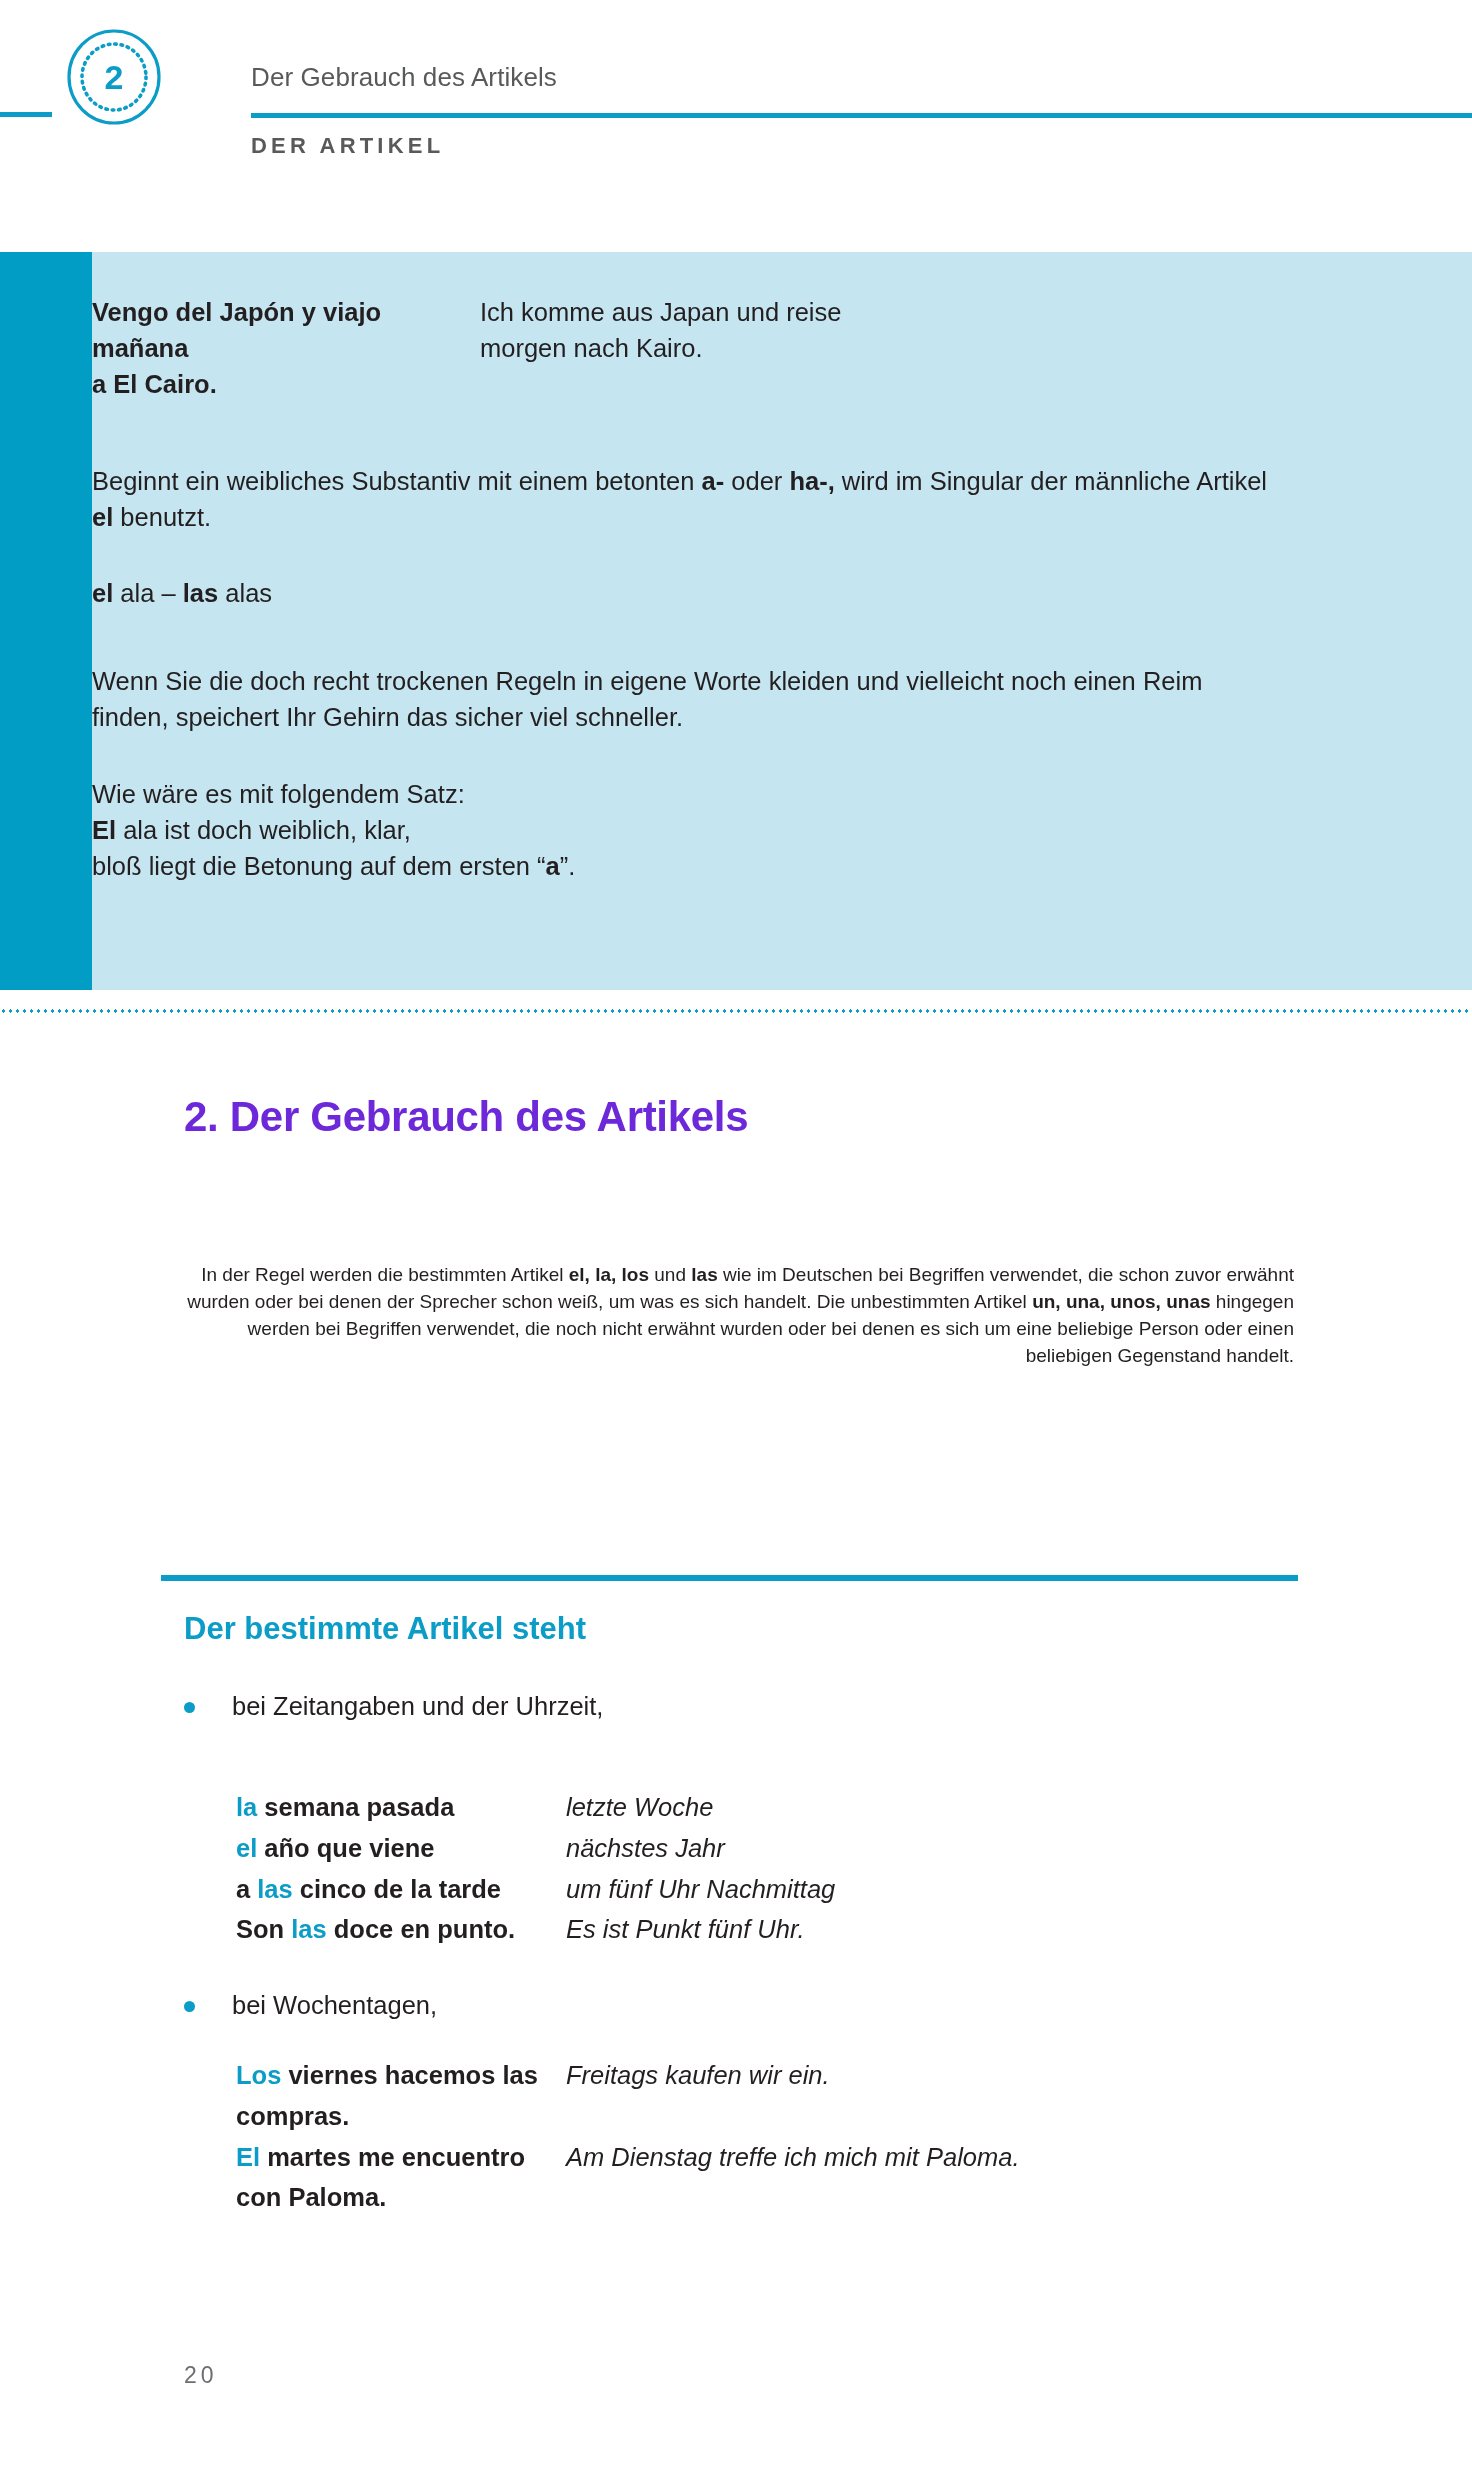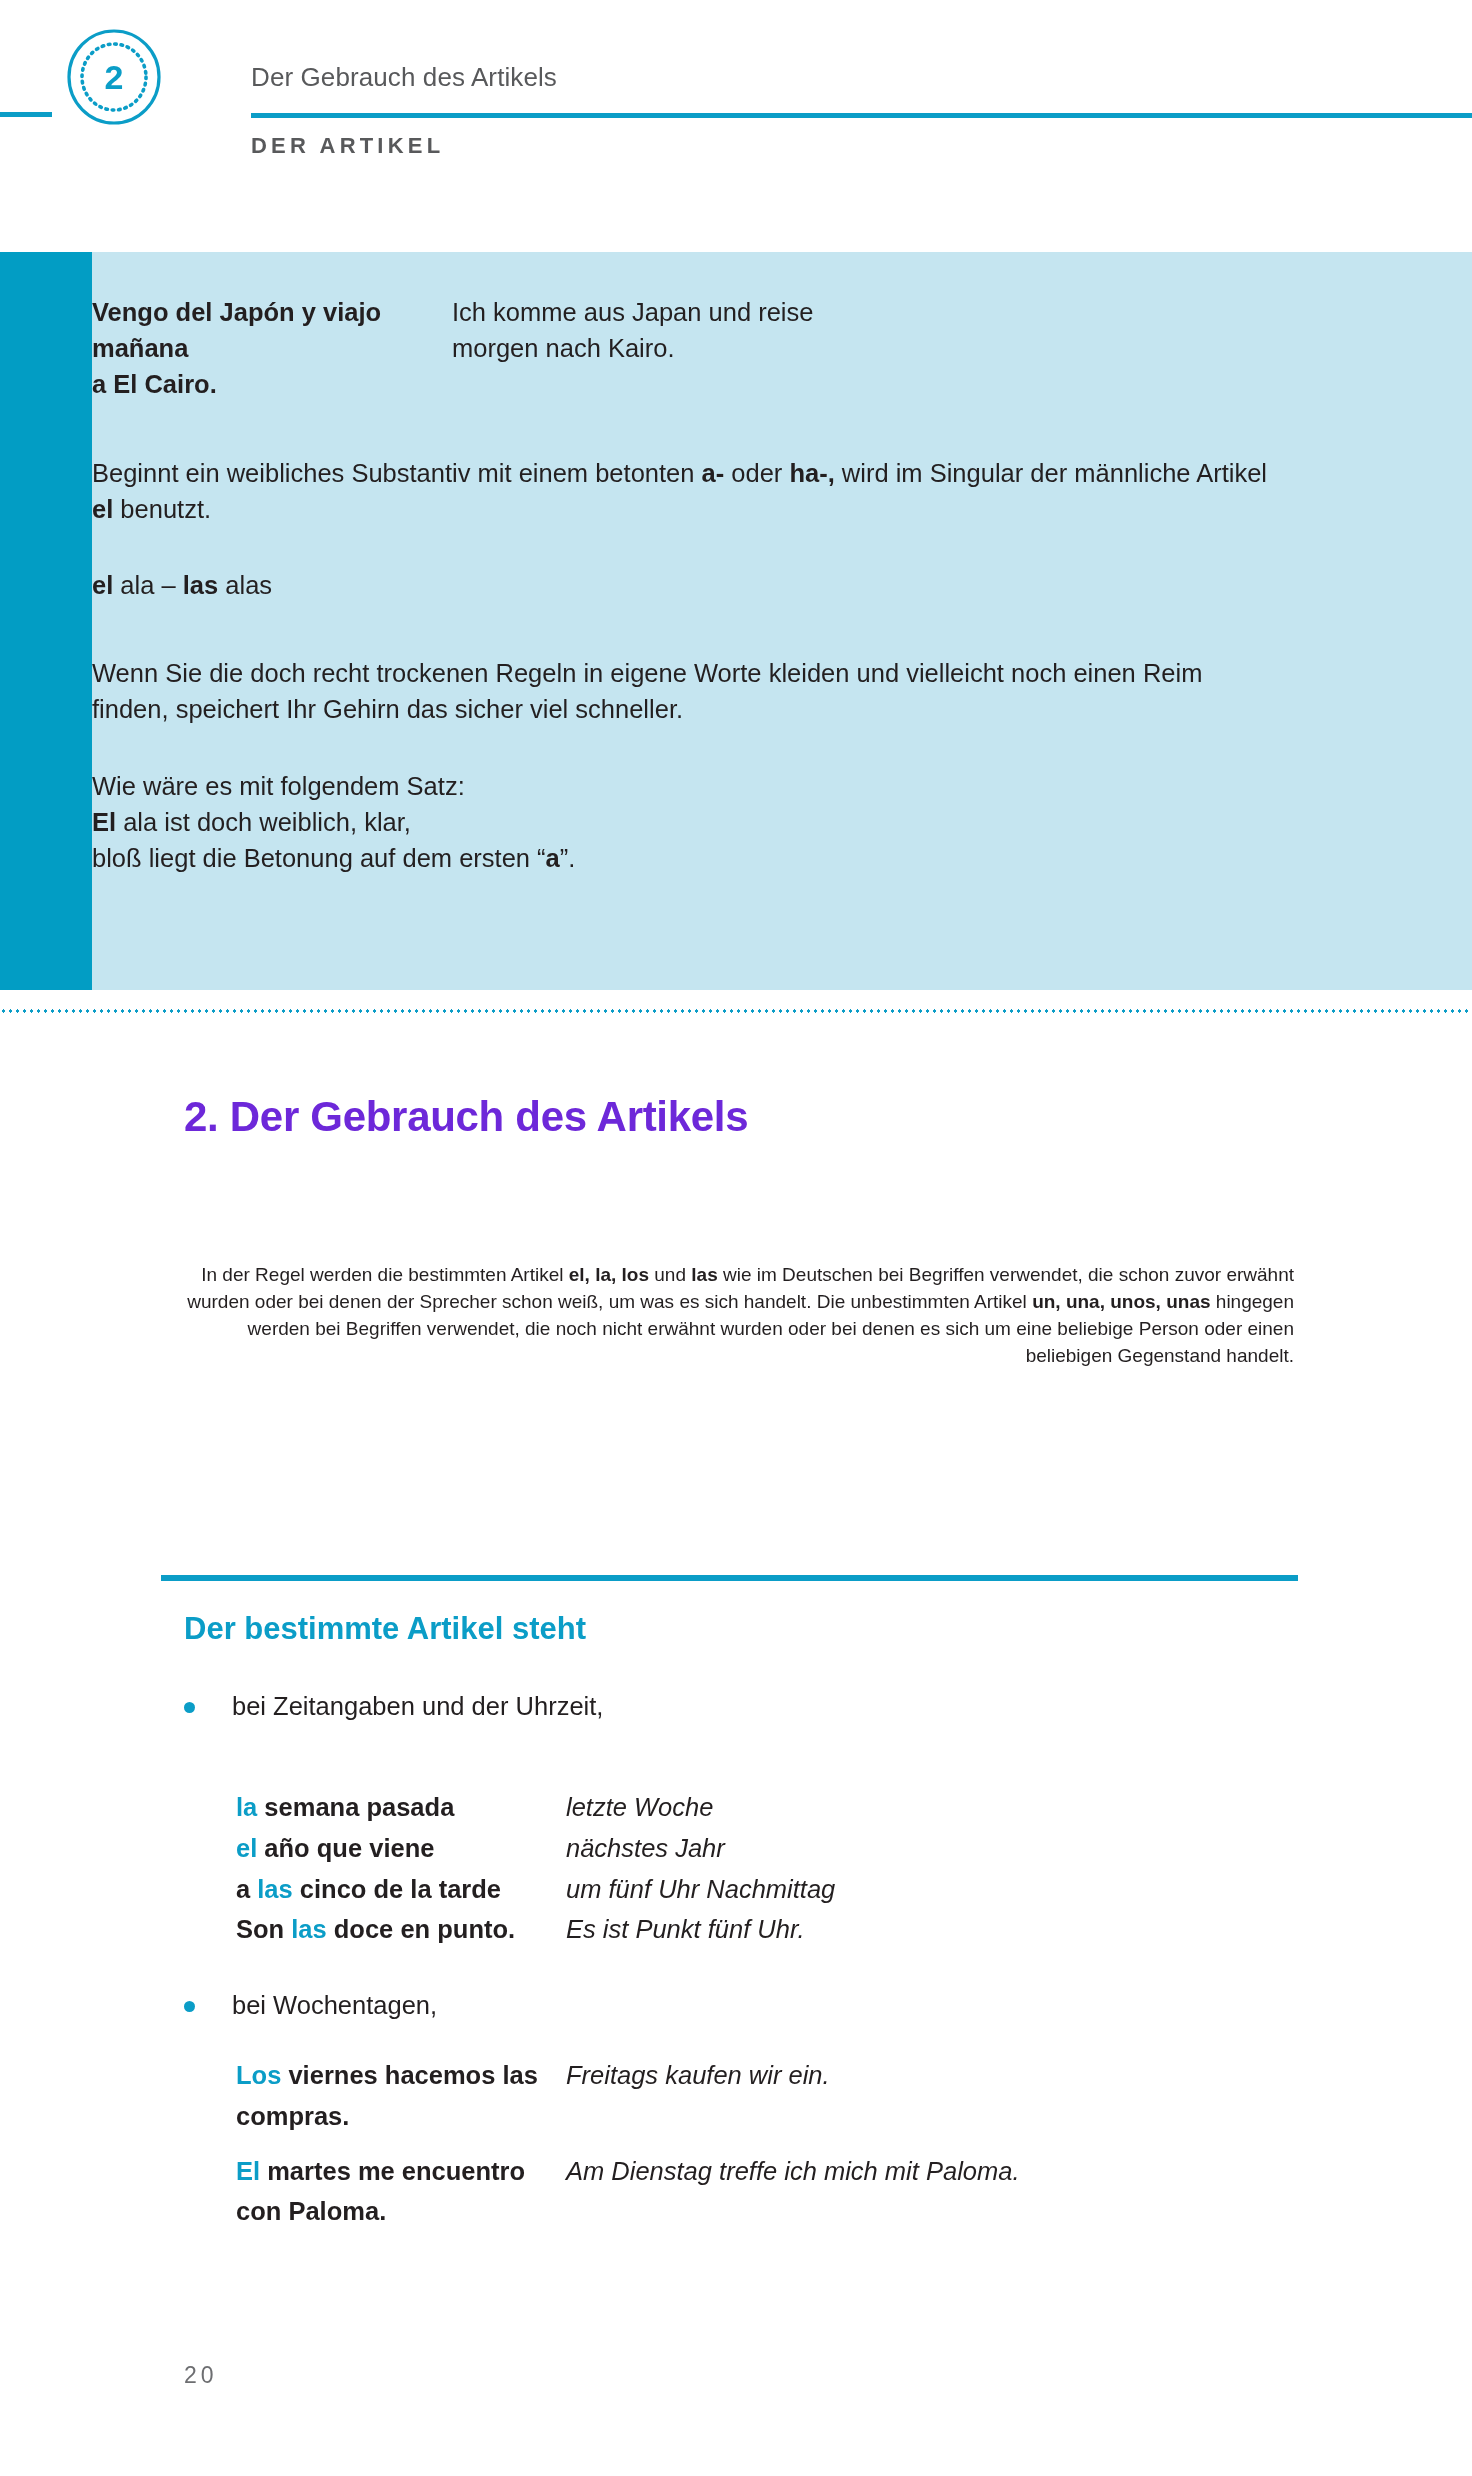--- a/index.html
+++ b/index.html
@@ -106,21 +106,22 @@
     background: #c5e5f0;
   }
   .callout-inner {
     position: absolute;
     left: 92px;
     top: 42px;
     width: 1190px;
   }
   .ex-row {
     display: flex;
-    margin-bottom: 0;
+    margin-bottom: 8px;
+    gap: 28px;
   }
   .ex-col-es {
     width: 360px;
     flex: 0 0 360px;
     font-weight: bold;
     font-size: 25.5px;
     line-height: 1.42;
   }
   .ex-col-de {
     flex: 1;
@@ -336,21 +337,21 @@
       <span class="bullet-dot"></span>
       <span>bei Wochentagen,</span>
     </div>
   </div>
 
   <div class="ex-table" style="top:2055px; width:1100px;">
     <div class="row">
       <div class="es"><span class="art">Los</span><span> viernes hacemos las compras.</span></div>
       <div class="de">Freitags kaufen wir ein.</div>
     </div>
-    <div class="row" style="margin-top:14px;">
+    <div class="row" style="">
       <div class="es"><span class="art">El</span><span> martes me encuentro con Paloma.</span></div>
       <div class="de">Am Dienstag treffe ich mich mit Paloma.</div>
     </div>
   </div>
 
   <div class="page-number">20</div>
 
 </div>
 
 </body></html>

